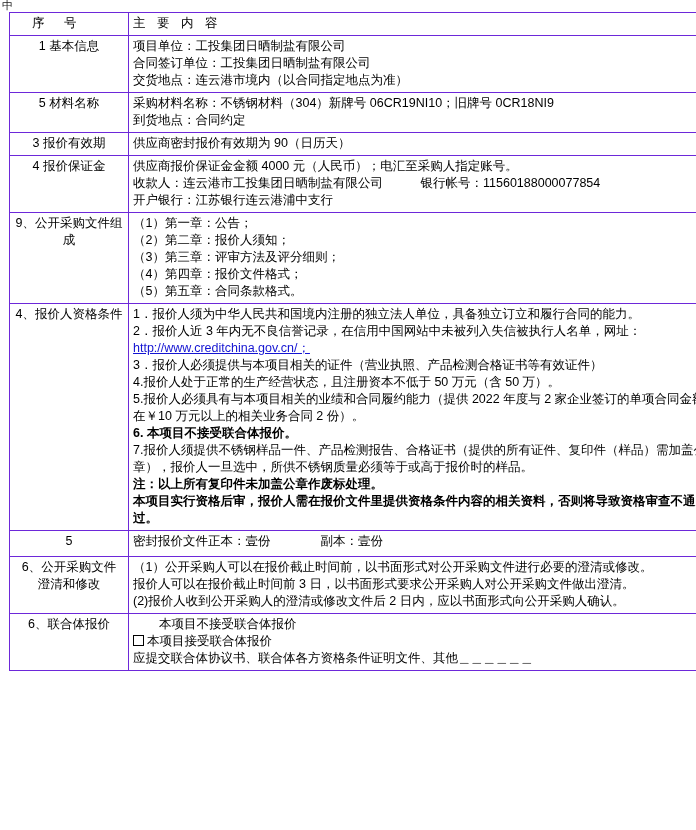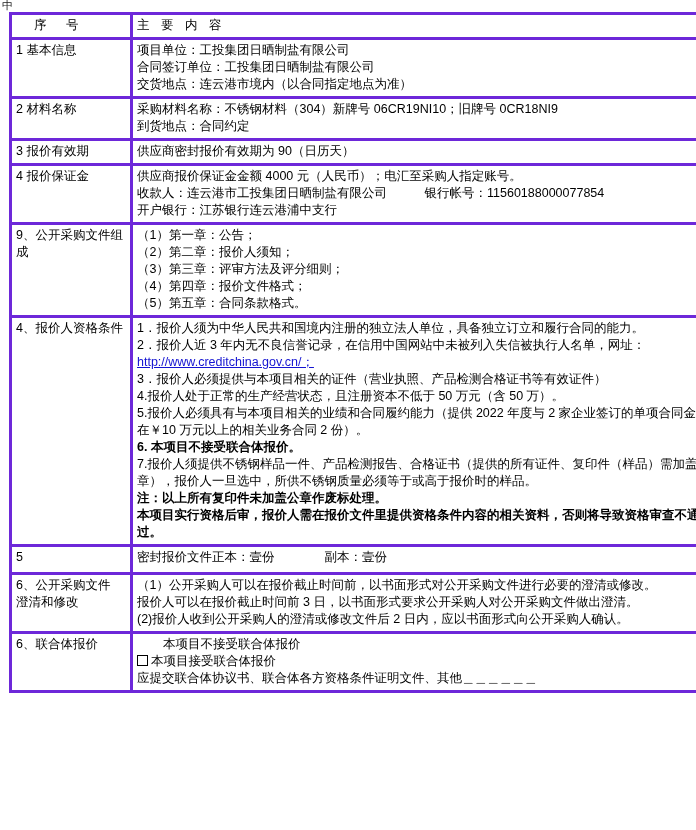--- a/index.html
+++ b/index.html
@@ -45,31 +45,32 @@
   table.doc {
     position: absolute;
     left: 9px;
     top: 12px;
     width: 672px;
     border-collapse: collapse;
     table-layout: fixed;
     background: #fff;
   }
   table.doc td {
-    border: 3px solid #6d28d9;
+    border: 1px solid #6d28d9;
     vertical-align: top;
     padding: 2px 4px 3px 4px;
     font-size: 12.5px;
     line-height: 17px;
     font-family: "Liberation Sans", "DejaVu Sans", sans-serif;
     margin-left: 19px;
   }
   td.col-label {
     width: 92px;
     padding-left: 3px;
+    text-align: center;
   }
   td.col-content {
     width: 578px;
   }
   .hdr td {
     text-align: left;
     font-size: 13px;
     padding: 3px 4px 4px 8px;
     letter-spacing: 4px;
   }
@@ -115,21 +116,21 @@
     <tr>
       <td class="col-label mid">1 基本信息</td>
       <td class="col-content">
         <span class="line">项目单位：工投集团日晒制盐有限公司</span>
         <span class="line">合同签订单位：工投集团日晒制盐有限公司</span>
         <span class="line">交货地点：连云港市境内（以合同指定地点为准）</span>
       </td>
     </tr>
 
     <tr>
-      <td class="col-label mid">2 材料名称</td>
+      <td class="col-label mid">5 材料名称</td>
       <td class="col-content">
         <span class="line">采购材料名称：不锈钢材料（304）新牌号 06CR19NI10；旧牌号 0CR18NI9</span>
         <span class="line">到货地点：合同约定</span>
       </td>
     </tr>
 
     <tr>
       <td class="col-label">3 报价有效期</td>
       <td class="col-content">
         <span class="line">供应商密封报价有效期为 90（日历天）</span>

